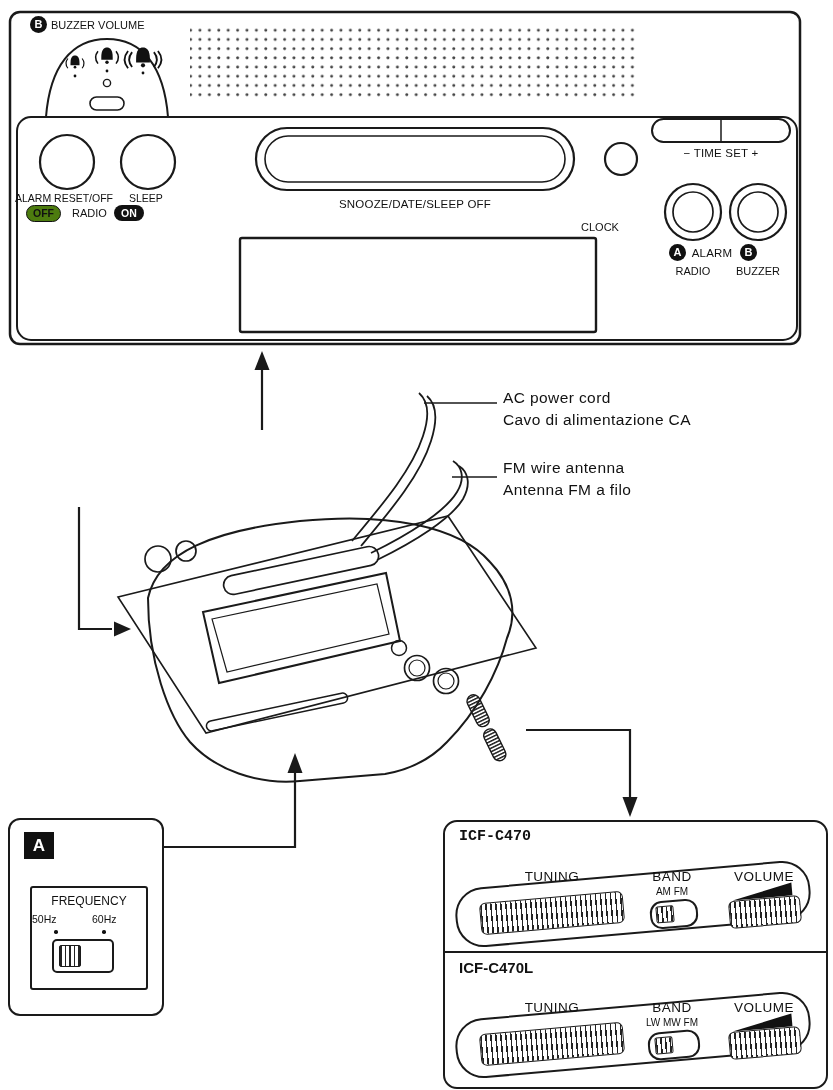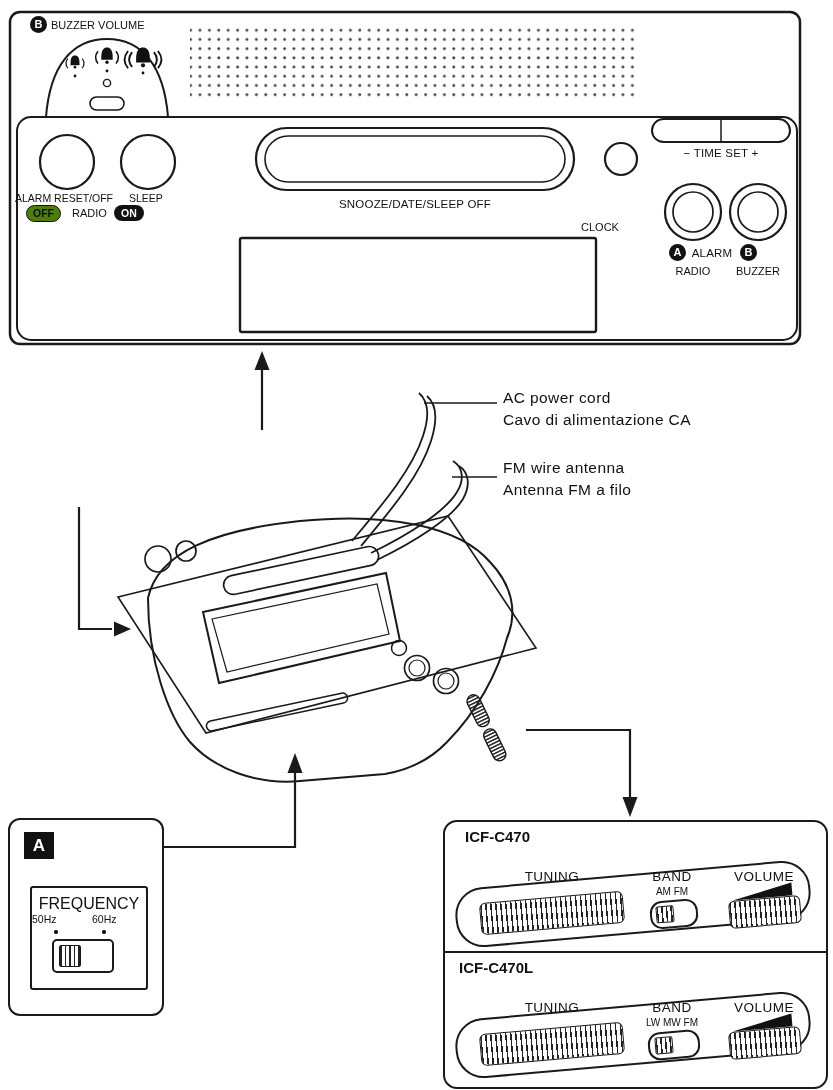--- a/index.html
+++ b/index.html
@@ -5,21 +5,21 @@
   html,body{margin:0;padding:0;background:#fff;}
   .page{position:relative;width:833px;height:1090px;background:#fff;overflow:hidden;
         font-family:"Liberation Sans",sans-serif;color:#111;}
   svg{position:absolute;left:0;top:0;}
   .t{position:absolute;white-space:nowrap;line-height:1.15;}
   .ctr{transform:translateX(-50%);}
   .b{font-weight:bold;}
   .s10{font-size:10.5px;}
   .s11{font-size:11px;}
   .s115{font-size:11.5px;letter-spacing:.2px;}
-  .s12{font-size:16px;}
+  .s12{font-size:12px;}
   .s135{font-size:13.5px;letter-spacing:.5px;}
   .s15{font-size:15px;}
   .s155{font-size:15.5px;letter-spacing:.4px;}
   .cbadge{position:absolute;width:17px;height:17px;border-radius:50%;background:#111;color:#fff;
           font-size:11px;line-height:17px;font-weight:bold;text-align:center;}
   .pill-out{position:absolute;border:1.6px solid #111;border-radius:9px;padding:0 6px;
             font-size:10.5px;font-weight:bold;line-height:15px;background:#4d7c0f;}
   .pill-fill{position:absolute;background:#111;color:#fff;border-radius:9px;padding:0 7px;
              font-size:10.5px;font-weight:bold;line-height:16px;}
   .box{position:absolute;border:2.5px solid #1a1a1a;border-radius:12px;background:#fff;}
@@ -203,21 +203,21 @@
       <div class="dot" style="left:70px;top:42px;"></div>
       <div class="track" style="left:20px;top:51px;width:58px;height:30px;border-radius:5px;">
         <div class="gripped" style="left:5px;top:4px;width:20px;height:20px;border-radius:2px;"></div>
       </div>
     </div>
   </div>
 
   <div class="sidepanel" style="left:443px;top:820px;width:381px;height:265px;">
 
     <div class="model-section" style="top:0;height:129px;border-bottom:2.2px solid #1a1a1a;">
-      <span class="t s15 b" style="left:20px;top:6px;">ICF-C470</span>
+      <span class="t s15 b" style="left:14px;top:6px;font-family:Liberation Mono, monospace;">ICF-C470</span>
       <div class="sideview" style="left:10px;top:52px;width:352px;height:56px;"></div>
       <span class="t s135 ctr" style="left:107px;top:47px;">TUNING</span>
       <span class="t s135 ctr" style="left:227px;top:47px;">BAND</span>
       <span class="t s135 ctr" style="left:319px;top:47px;">VOLUME</span>
       <span class="t ctr" style="left:227px;top:64px;font-size:10px;">AM FM</span>
       <div class="ribbed" style="left:35px;top:75px;width:142px;height:30px;"></div>
       <div class="bandsw" style="left:205px;top:78px;width:44px;height:24px;">
         <div class="gripped" style="left:4px;top:3px;width:16px;height:15px;border-radius:2px;"></div>
       </div>
       <div class="voltri" style="left:287px;top:63px;"></div>

